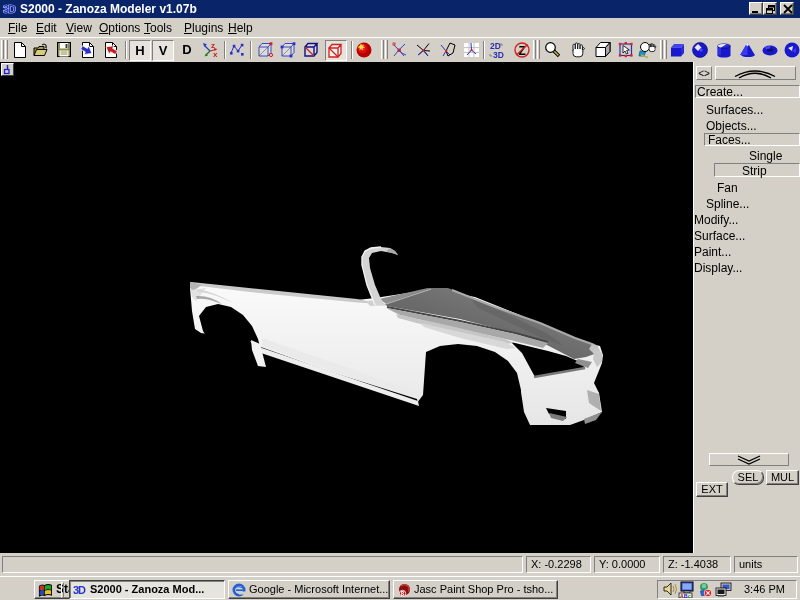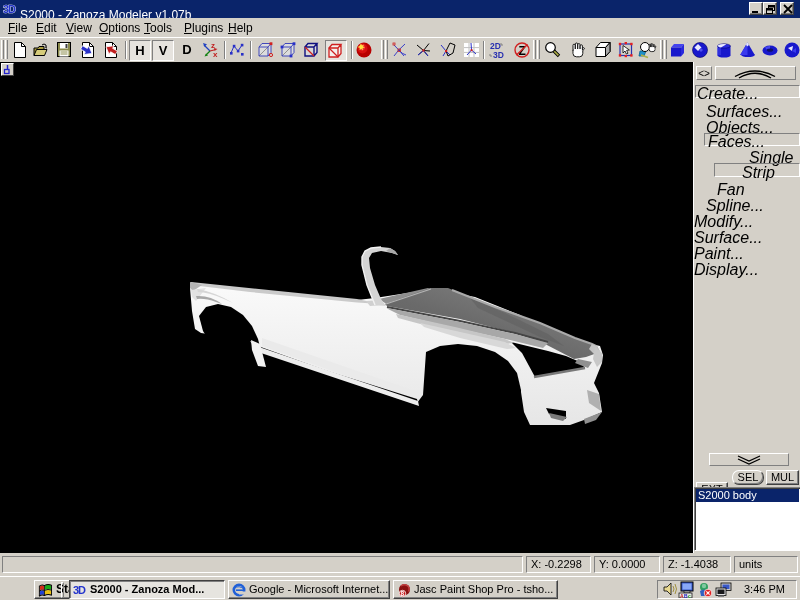--- a/index.html
+++ b/index.html
@@ -1,31 +1,31 @@
 <!DOCTYPE html>
 <html><head>
 <meta charset="utf-8">
 <style>
 * { margin:0; padding:0; box-sizing:border-box; }
 html,body { width:800px; height:600px; overflow:hidden; }
 body { font-family:"Liberation Sans", sans-serif; background:#d4d0c8; position:relative; }
 .abs { position:absolute; }
 .titlebar { left:0; top:0; width:800px; height:18px; background:#0a246a; }
-.title-text { position:absolute; left:20px; top:8px; color:#fff; font-size:12px; font-weight:normal; letter-spacing:0px; }
+.title-text { position:absolute; left:20px; top:2px; color:#fff; font-size:12px; font-weight:bold; letter-spacing:0px; }
 .tbtn { position:absolute; top:2px; width:14px; height:13px; background:#d4d0c8; border:1px solid; border-color:#fff #404040 #404040 #fff; box-shadow: inset -1px -1px 0 #808080; font-size:9px; }
 .menubar { left:0; top:18px; width:800px; height:19px; background:#d4d0c8; }
 .menu-item { position:absolute; top:3px; font-size:12px; color:#000; }
 .menu-item u { text-decoration:underline; }
 .toolbar { left:0; top:37px; width:800px; height:25px; background:#d4d0c8; border-top:1px solid #fff; }
 .grip { position:absolute; top:3px; width:3px; height:18px; border:1px solid; border-color:#fff #808080 #808080 #fff; }
 .tbtn2 { position:absolute; top:2px; width:22px; height:21px; border:1px solid; border-color:#808080 #fff #fff #808080; background:#e6e3de; text-align:center; font-weight:bold; font-size:13px; line-height:19px; }
 .viewport { left:0; top:62px; width:693px; height:491px; background:#000; }
 .vpbtn { position:absolute; left:1px; top:1px; width:13px; height:13px; background:#d4d0c8; border:1px solid; border-color:#fff #404040 #404040 #fff; }
 .rpanel { left:694px; top:62px; width:106px; height:491px; background:#d4d0c8; }
-.rp-item { position:absolute; font-size:16px; color:#000; white-space:nowrap;font-style:italic; }
+.rp-item { position:absolute; font-size:12px; color:#000; white-space:nowrap; }
 .rp-box { position:absolute; border:1px solid; border-color:#808080 #fff #fff #808080; }
 .statusbar { left:0; top:553px; width:800px; height:23px; background:#d4d0c8; }
 .spanel { position:absolute; top:3px; height:17px; border:1px solid; border-color:#808080 #fff #fff #808080; font-size:11px; color:#000; padding-left:4px; line-height:15px; }
 .taskbar { left:0; top:576px; width:800px; height:24px; background:#d4d0c8; border-top:1px solid #fff; box-shadow:0 -2px 0 #d4d0c8; }
 .taskbtn { position:absolute; top:3px; height:19px; background:#d4d0c8; border:1px solid; border-color:#fff #404040 #404040 #fff; box-shadow: inset -1px -1px 0 #808080; font-size:11px; color:#000; }
 .taskbtn.active { border-color:#404040 #fff #fff #404040; box-shadow: inset 1px 1px 0 #808080; background:#e6e4df; font-weight:bold; }
 .tray { position:absolute; top:3px; height:19px; border:1px solid; border-color:#808080 #fff #fff #808080; }
 </style>
 </head>
 <body>
@@ -442,23 +442,20 @@
   <div class="rp-item" style="left:0px;top:199px;">Display...</div>
   <div class="rp-box" style="left:15px;top:391px;width:80px;height:13px;border-color:#fff #808080 #808080 #fff;">
     <svg width="78" height="11" style="position:absolute;left:0;top:0">
       <path d="M28,2 L39,7 L50,2" fill="none" stroke="#000" stroke-width="1.3"></path>
       <path d="M28,5 L39,10 L50,5" fill="none" stroke="#000" stroke-width="1.3"></path>
     </svg>
   </div>
   <div class="taskbtn" style="left:2px;top:408px;width:32px;height:15px;position:absolute;text-align:center;line-height:13px;font-size:11px;margin-top:12px;">EXT</div>
   <div class="taskbtn" style="left:38px;top:408px;width:32px;height:15px;position:absolute;text-align:center;line-height:13px;font-size:11px;border-radius:7px;">SEL</div>
   <div class="taskbtn" style="left:72px;top:408px;width:33px;height:15px;position:absolute;text-align:center;line-height:13px;font-size:11px;">MUL</div>
-  <div class="abs" style="left:0px;top:425px;width:107px;height:64px;background:#fff;border:1px solid;border-color:#808080 #fff #fff #808080;box-shadow:inset 1px 1px 0 #404040;">
-    <div style="background:#0a246a;color:#fff;font-size:11px;padding:0 2px;height:13px;line-height:13px;margin:1px;">S2000 body</div>
-  </div>
 </div>
 
 <div class="abs statusbar">
   <div class="spanel" style="left:2px;width:521px;"></div>
   <div class="spanel" style="left:526px;width:65px;">X: -0.2298</div>
   <div class="spanel" style="left:594px;width:66px;">Y: 0.0000</div>
   <div class="spanel" style="left:663px;width:68px;">Z: -1.4038</div>
   <div class="spanel" style="left:734px;width:64px;">units</div>
 </div>
 

